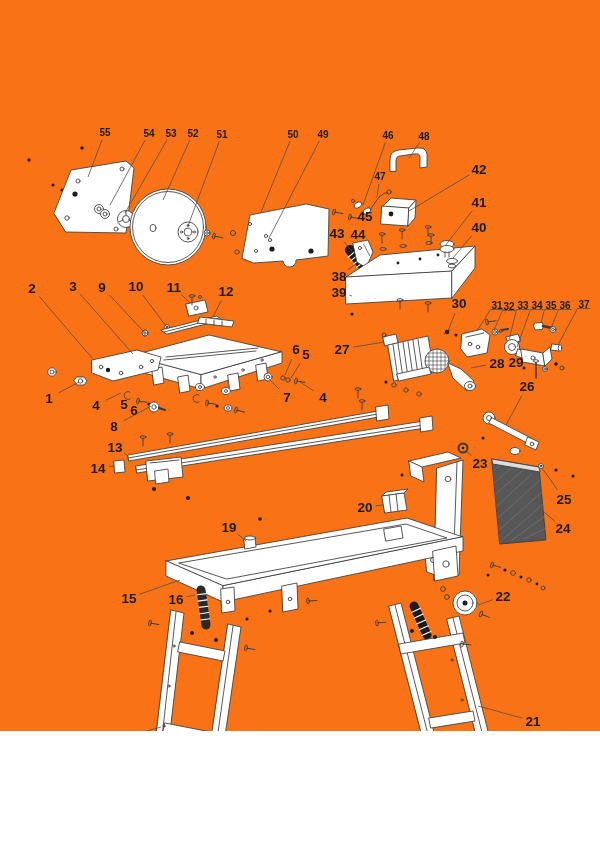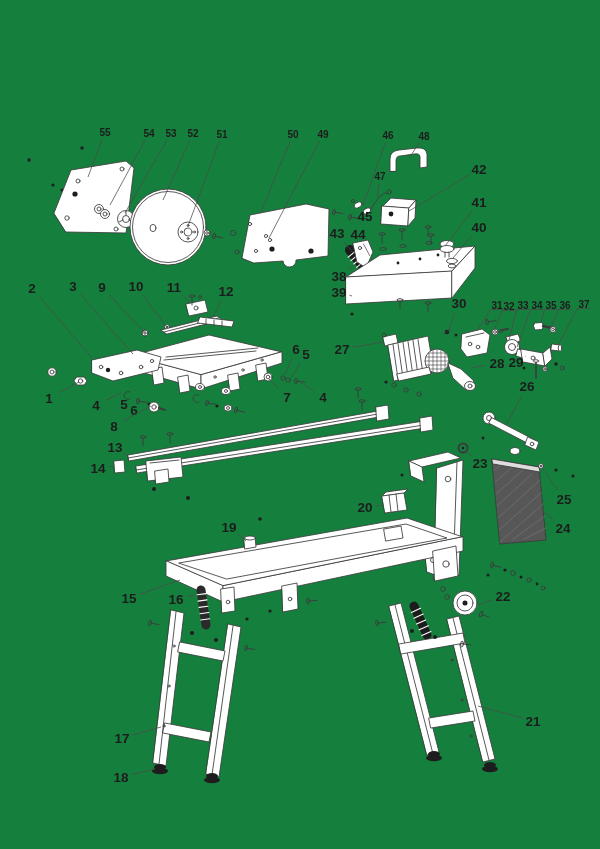--- a/index.html
+++ b/index.html
@@ -1,16 +1,16 @@
 <!DOCTYPE html>
 <html><head>
 <meta charset="utf-8">
 <style>
   html,body{margin:0;padding:0;background:#ffffff;}
-  .page{position:relative;width:600px;height:849px;background:#15803d;overflow:hidden;}
+  .page{position:relative;width:600px;height:731px;background:#f97316;overflow:hidden;}
   svg{display:block;}
   .callout-text{font-family:"Liberation Sans",sans-serif;font-weight:700;fill:#1c1c1c;}
   .ld{stroke:#4a4a4a;stroke-width:0.75;fill:none;}
 </style>
 </head>
 <body>
 
 <div class="page">
 <svg id="diagram" width="600" height="849" viewBox="0 0 600 849" xmlns="http://www.w3.org/2000/svg">
   <defs>

